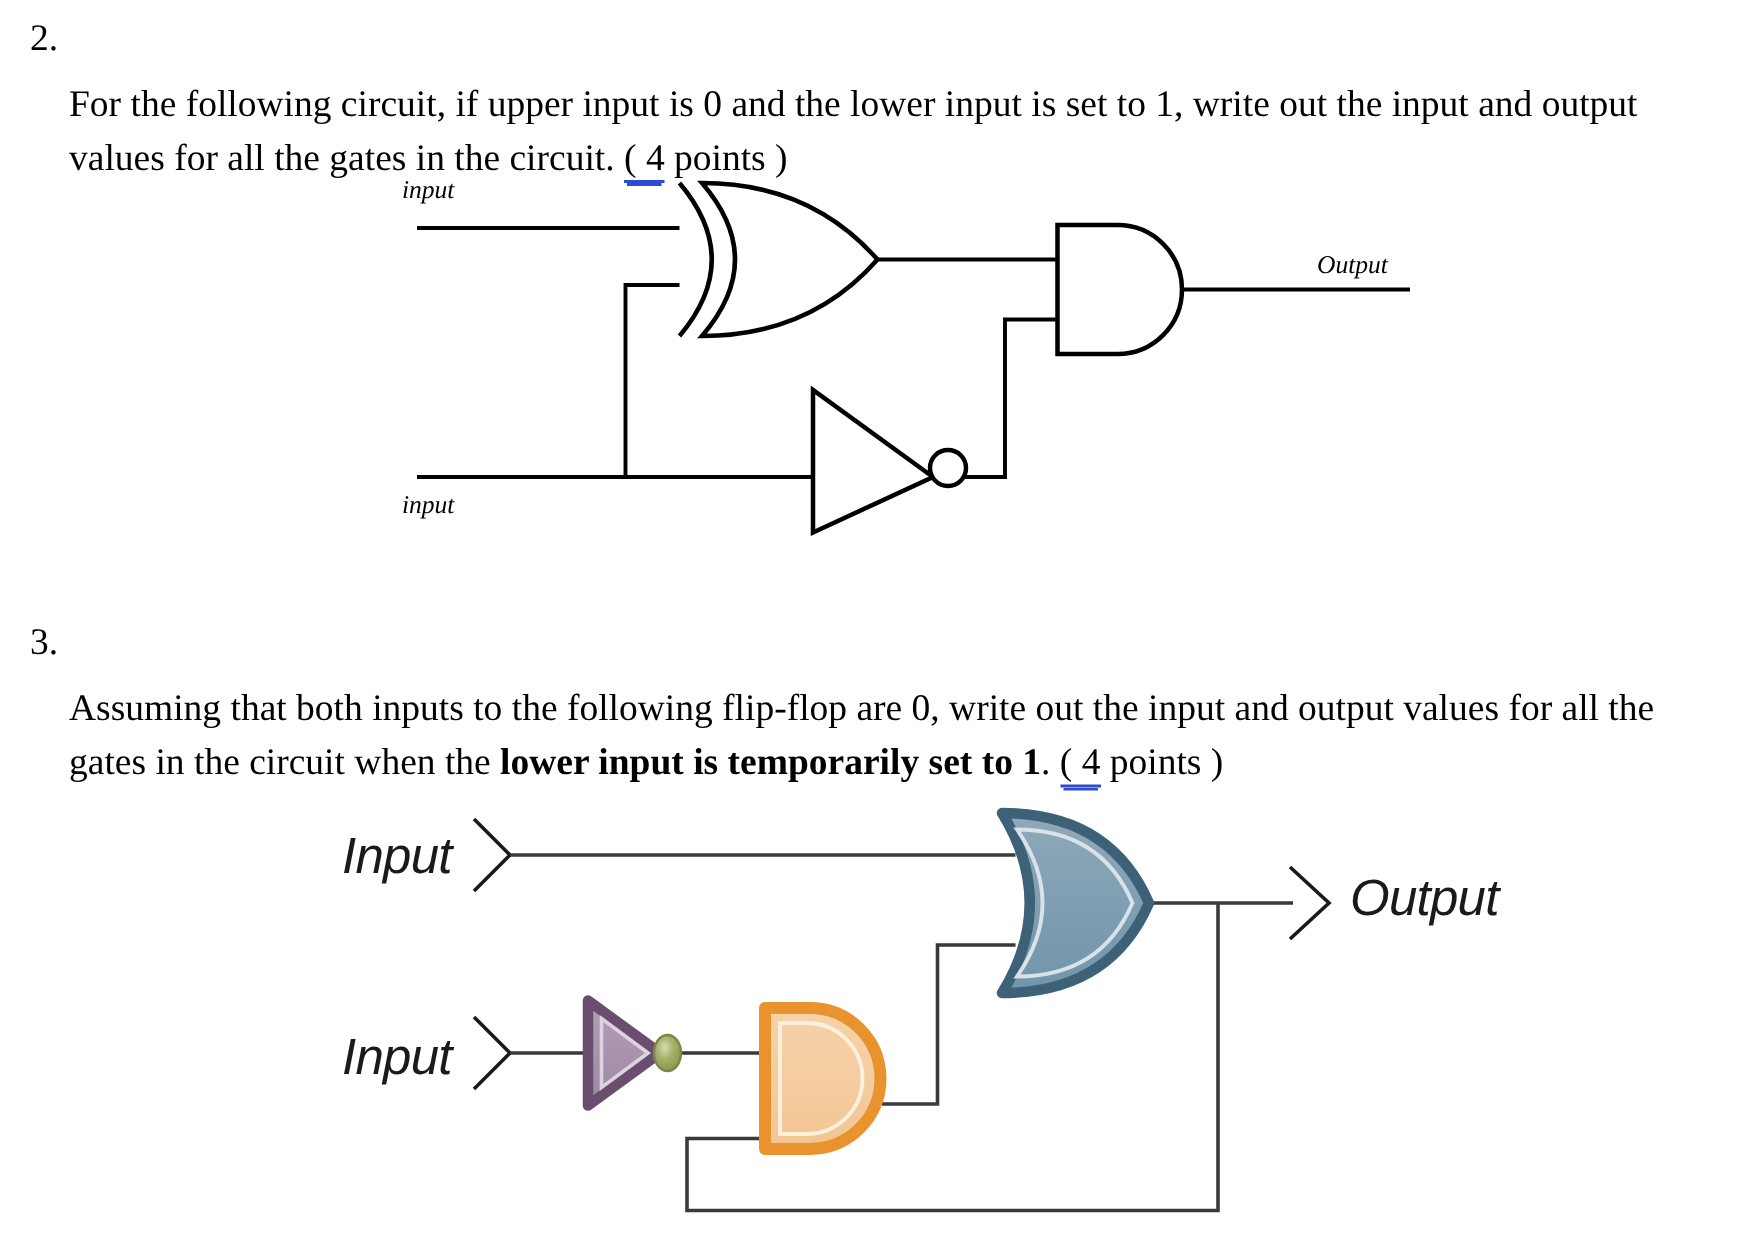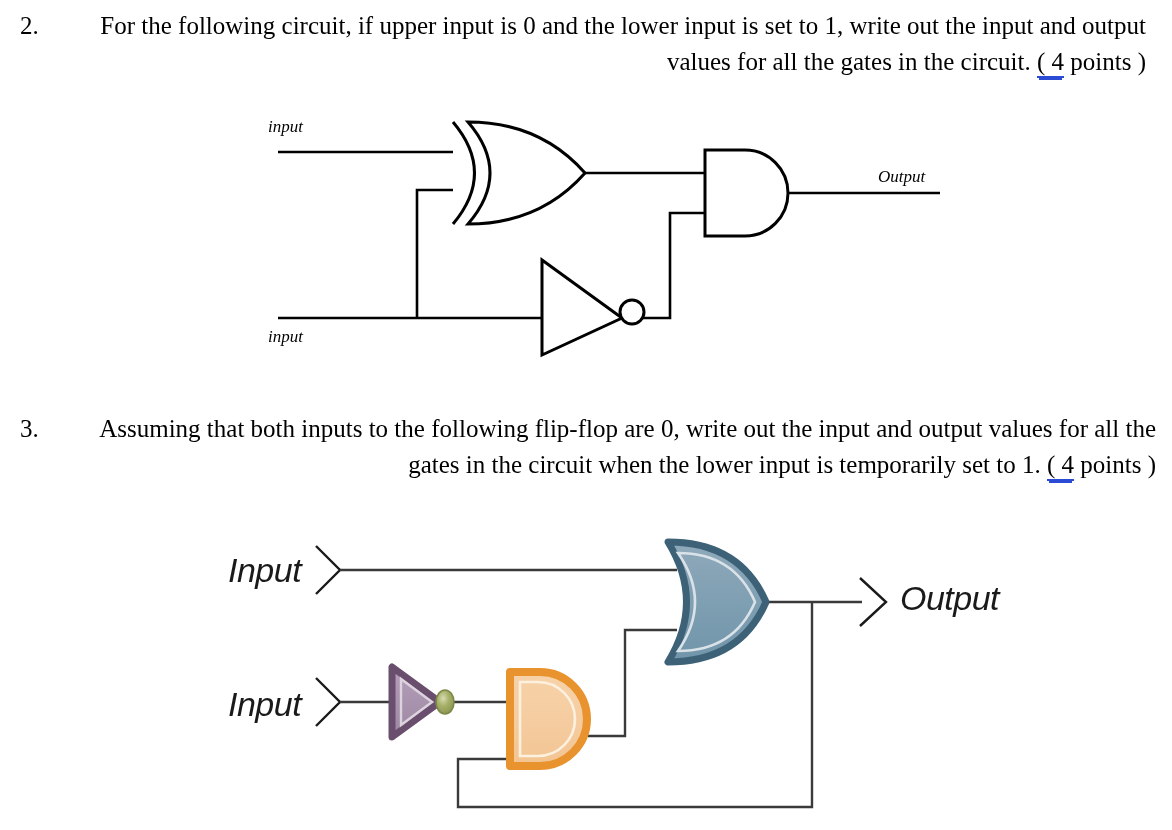--- a/index.html
+++ b/index.html
@@ -27,33 +27,34 @@
     flex: 0 0 46px;
     font-size: 25px;
     line-height: 36px;
     text-align: left;
     padding-left: 20px;
     box-sizing: border-box;
   }
   .q-body {
     font-size: 25px;
     line-height: 36px;
-    text-align: right;
+    text-align: left;
+    margin-top: 44px;
   }
   #question-2 { left: 0px; top: 8px; width: 1160px; }
   #question-2 .q-body { width: 1100px; }
   #question-3 { left: 0px; top: 411px; width: 1172px; }
   #question-3 .q-body { width: 1110px; }
 
   .u-blue {
     border-bottom: 2px solid #2c4bd4;
     box-shadow: 0 4px 0 -2px #2c4bd4;
     padding-bottom: 1px;
   }
-  .bold { font-weight: normal; }
+  .bold { font-weight: bold; }
 
   
   .diagram {
     position: absolute;
     font-style: italic;
   }
   #circuit-1 { left: 250px; top: 100px; width: 700px; height: 265px; }
   #circuit-2 { left: 200px; top: 520px; width: 840px; height: 310px; }
 
   .diagram svg { display: block; }

